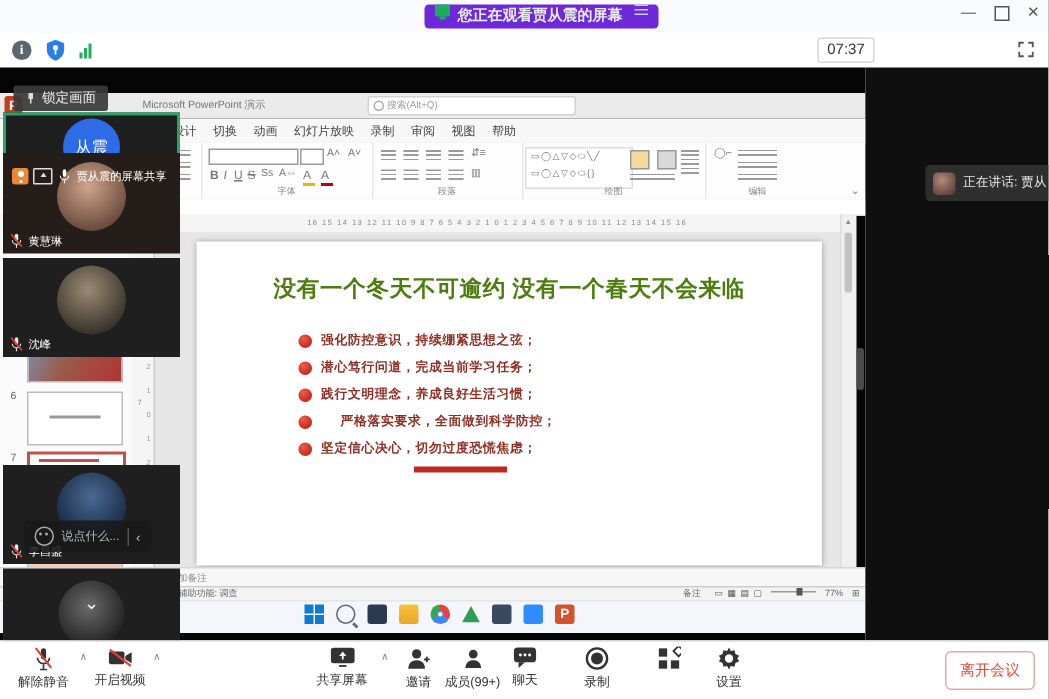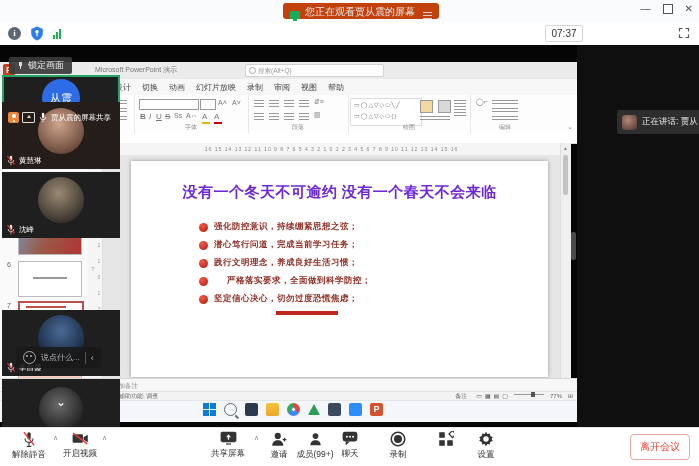--- a/index.html
+++ b/index.html
@@ -2,21 +2,21 @@
 <html><head>
 <meta charset="utf-8">
 <style>
   html,body{margin:0;padding:0;background:#ddd;}
   .app{position:relative;width:699px;height:466px;overflow:hidden;background:#fff;
        font-family:"Liberation Sans","DejaVu Sans",sans-serif;-webkit-text-size-adjust:none;}
   .abs{position:absolute;}
 
   
   .banner-strip{left:0;top:0;width:699px;height:22px;background:#fafbfc;border-bottom:1px solid #ececec;}
-  .banner-pill{left:283px;top:3px;height:16px;background:#c2410c;border-radius:3px;display:flex;align-items:flex-end;gap:5px;padding:0 7px;color:#e9e9e9;font-size:10px;white-space:nowrap;}
+  .banner-pill{left:283px;top:3px;height:16px;background:#6d28d9;border-radius:3px;display:flex;align-items:flex-start;gap:5px;padding:0 7px;color:#e9e9e9;font-size:10px;white-space:nowrap;font-weight:bold;}
   .scr-ico{width:10px;height:8px;background:#1aad5e;border-radius:1px;position:relative;}
   .scr-ico:after{content:"";position:absolute;left:3px;bottom:-2px;width:4px;height:2px;background:#1aad5e;}
   .hamb{display:flex;flex-direction:column;gap:2px;margin-left:3px;}
   .hamb i{display:block;width:9px;height:1px;background:#cfcfcf;}
   .winctl{right:6px;top:3px;display:flex;gap:12px;color:#555;font-size:10px;align-items:center;}
   .winctl span{cursor:default;}
   .maxbox{display:inline-block;width:8px;height:8px;border:1px solid #555;}
 
   
   .infobar{left:0;top:22px;width:699px;height:23px;background:#ffffff;}
@@ -81,21 +81,21 @@
   .t3p i{position:absolute;left:4px;top:2px;width:12px;height:16px;background:radial-gradient(circle at 40% 30%,#e5685a,#b03a2e);border-radius:3px;}
 
   
   .vruler{left:88px;top:143px;width:15px;height:235px;background:#f5f5f5;border-right:1px solid #ddd;color:#999;font-size:5px;writing-mode:vertical-rl;text-orientation:upright;letter-spacing:2px;text-align:center;padding-top:18px;box-sizing:border-box;}
   .hruler{left:103px;top:143px;width:457px;height:12px;background:#f5f5f5;border-bottom:1px solid #ddd;color:#888;font-size:5px;line-height:12px;text-align:center;letter-spacing:1px;white-space:nowrap;overflow:hidden;}
   .sscroll{left:560px;top:143px;width:10px;height:235px;background:#f0f0f0;border-left:1px solid #ddd;}
   .sscroll .up{position:absolute;top:2px;left:2px;color:#888;font-size:5px;}
   .sscroll .th{position:absolute;top:12px;left:2px;width:5px;height:40px;background:#c2c2c2;border-radius:2px;}
   .slide-zone{left:103px;top:155px;width:457px;height:223px;background:#e6e6e6;}
   .slide{left:131px;top:161px;width:417px;height:216px;background:#fff;box-shadow:0 0 4px rgba(0,0,0,.35);font-family:"Liberation Serif","DejaVu Serif",serif;}
-  .s-title{position:absolute;left:0;top:22px;width:100%;text-align:center;font-size:15px;font-weight:bold;color:#6d28d9;letter-spacing:0.5px;white-space:nowrap;}
+  .s-title{position:absolute;left:0;top:22px;width:100%;text-align:center;font-size:15px;font-weight:bold;color:#4d7c0f;letter-spacing:0.5px;white-space:nowrap;}
   .brow{position:absolute;left:68px;display:flex;align-items:center;gap:6px;}
   .sphere{width:9px;height:9px;border-radius:50%;background:radial-gradient(circle at 35% 30%,#ef5b4a,#b3170d);}
   .btxt{font-size:8.5px;color:#8f2f26;font-weight:bold;letter-spacing:0.5px;white-space:nowrap;}
   .sdivider{position:absolute;left:145px;top:150px;width:62px;height:4px;background:#c0281e;}
   .closing{position:absolute;left:58px;top:160px;width:330px;font-size:10.5px;font-weight:bold;color:#111;line-height:1.5;}
   .closing .c1{text-indent:2em;white-space:nowrap;}
 
   
   .notesbar{left:0;top:378px;width:577px;height:13px;background:#f7f7f7;border-top:1px solid #d8d8d8;color:#8a8a8a;font-size:6.5px;line-height:13px;padding-left:86px;box-sizing:border-box;}
   .statusbar{left:0;top:391px;width:577px;height:9px;background:#f3f3f3;border-top:1px solid #e0e0e0;color:#666;font-size:6px;line-height:9px;}

